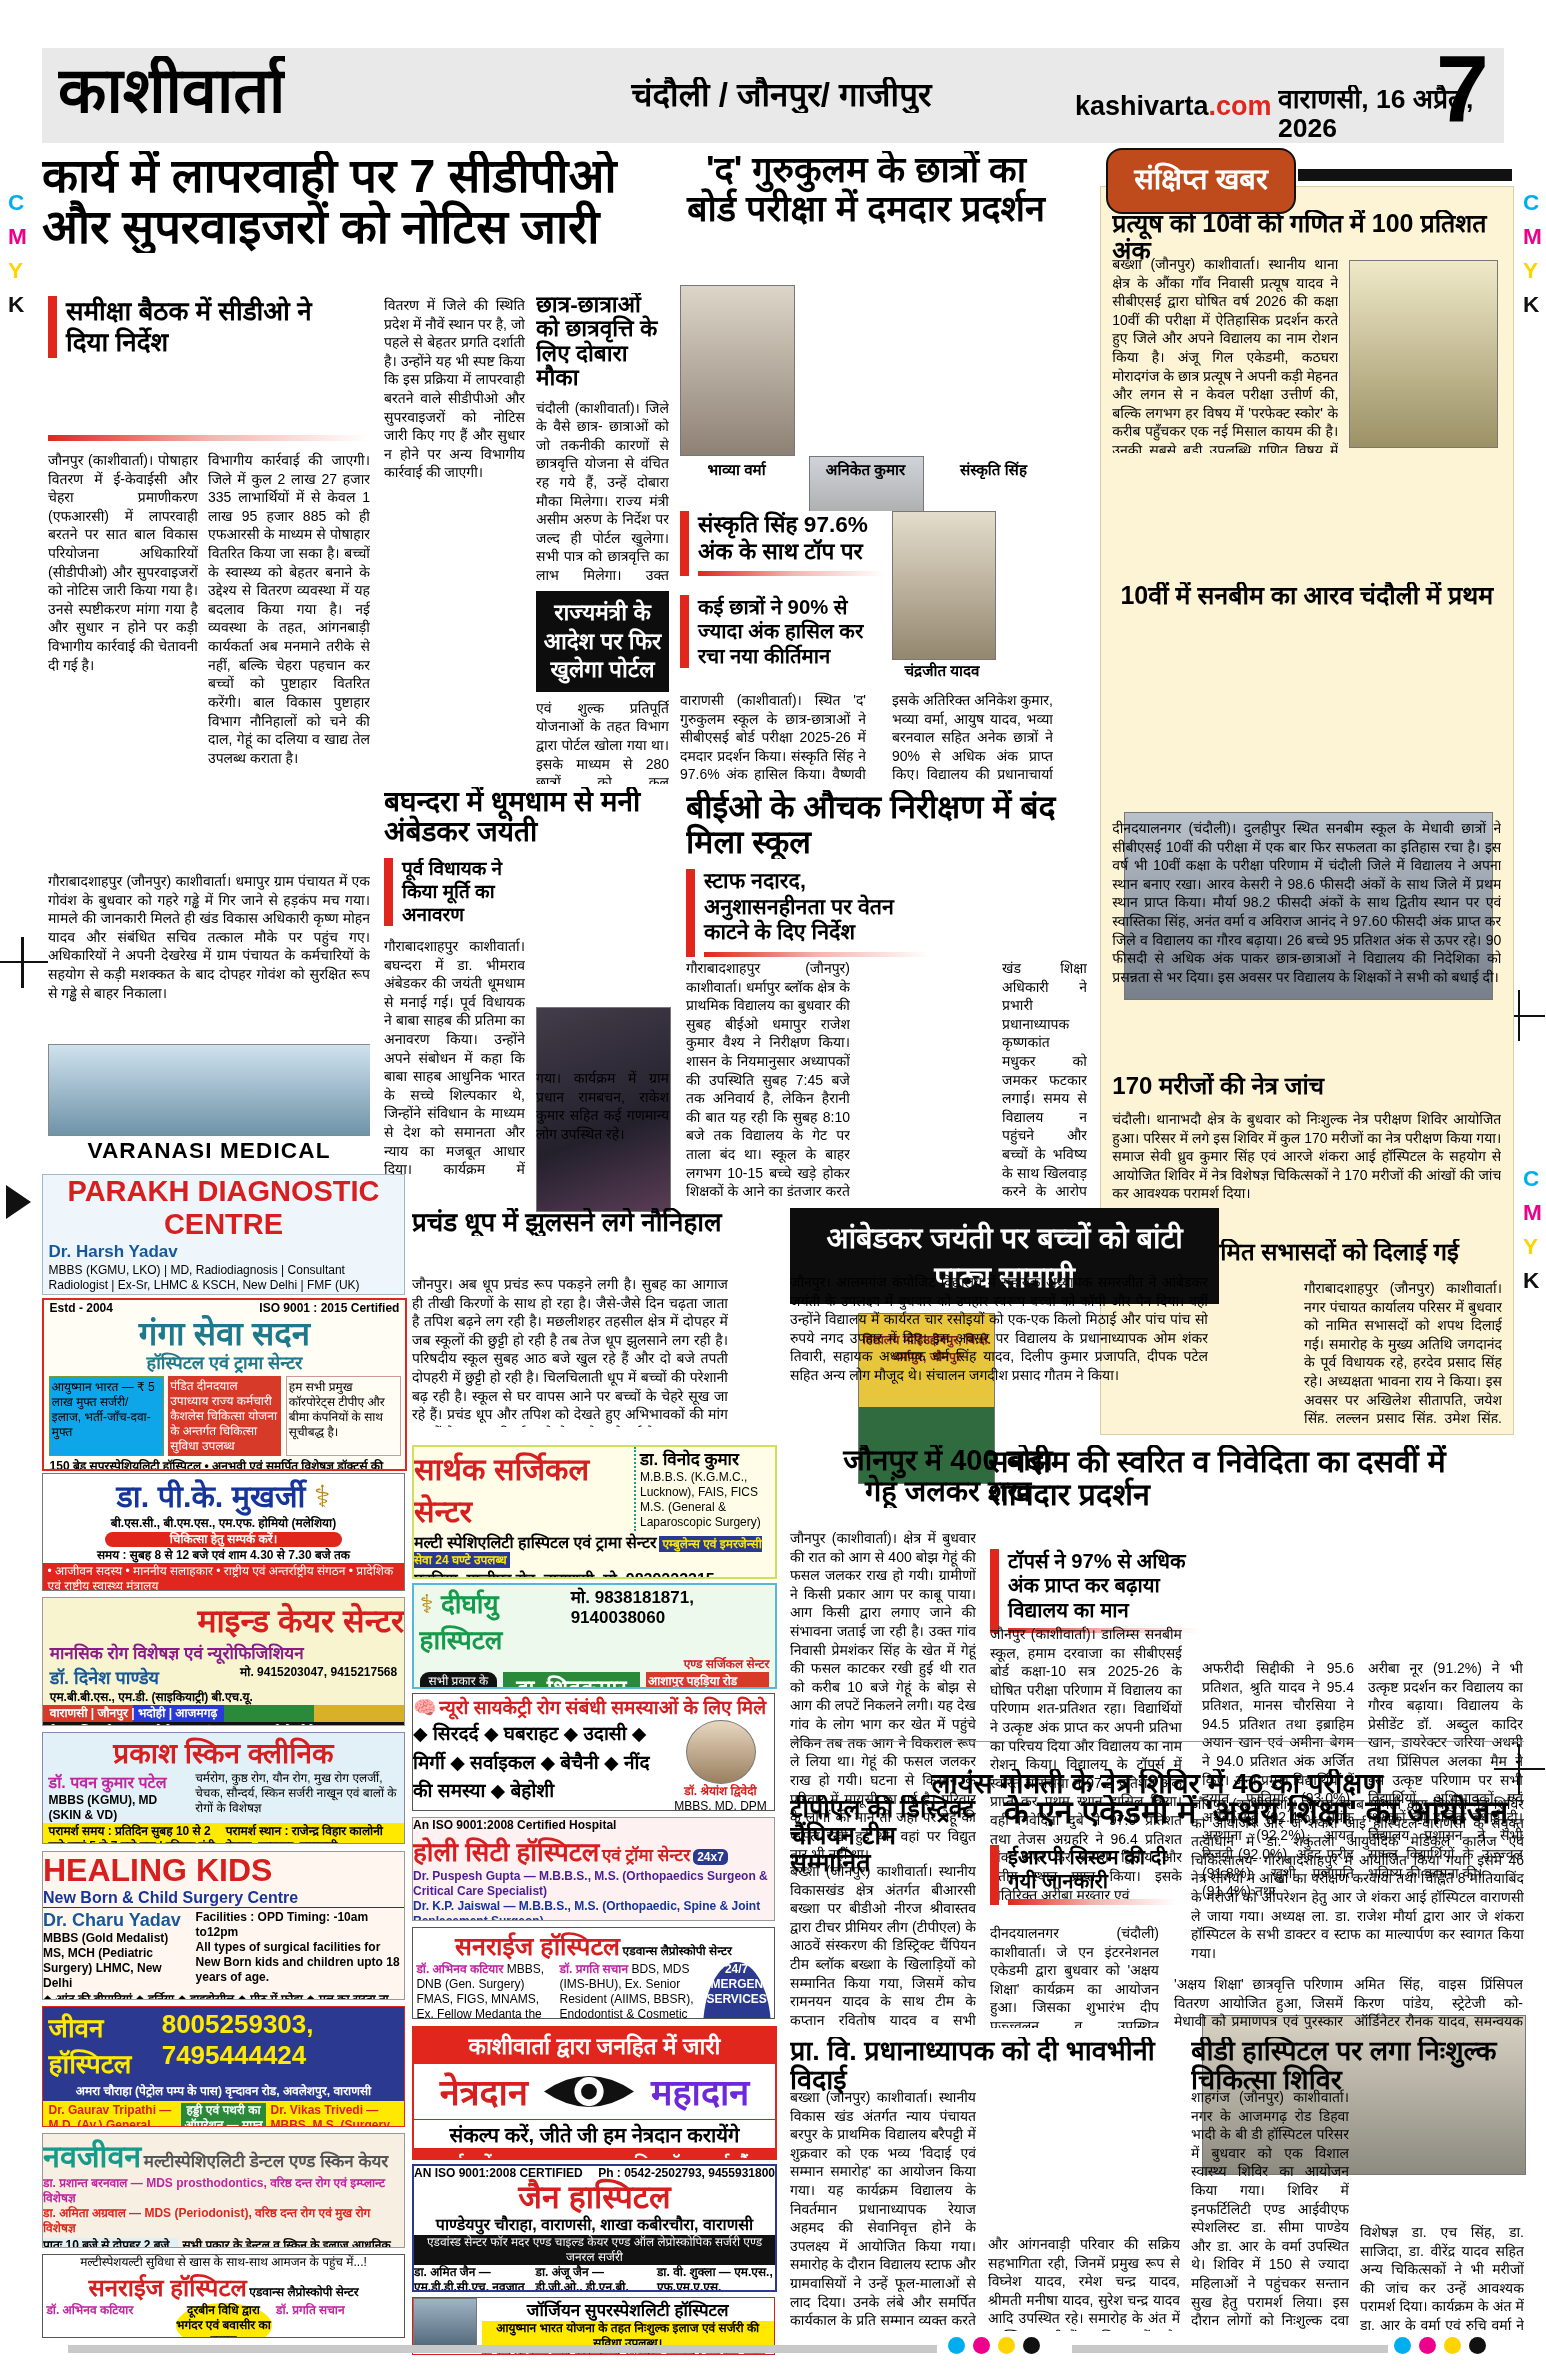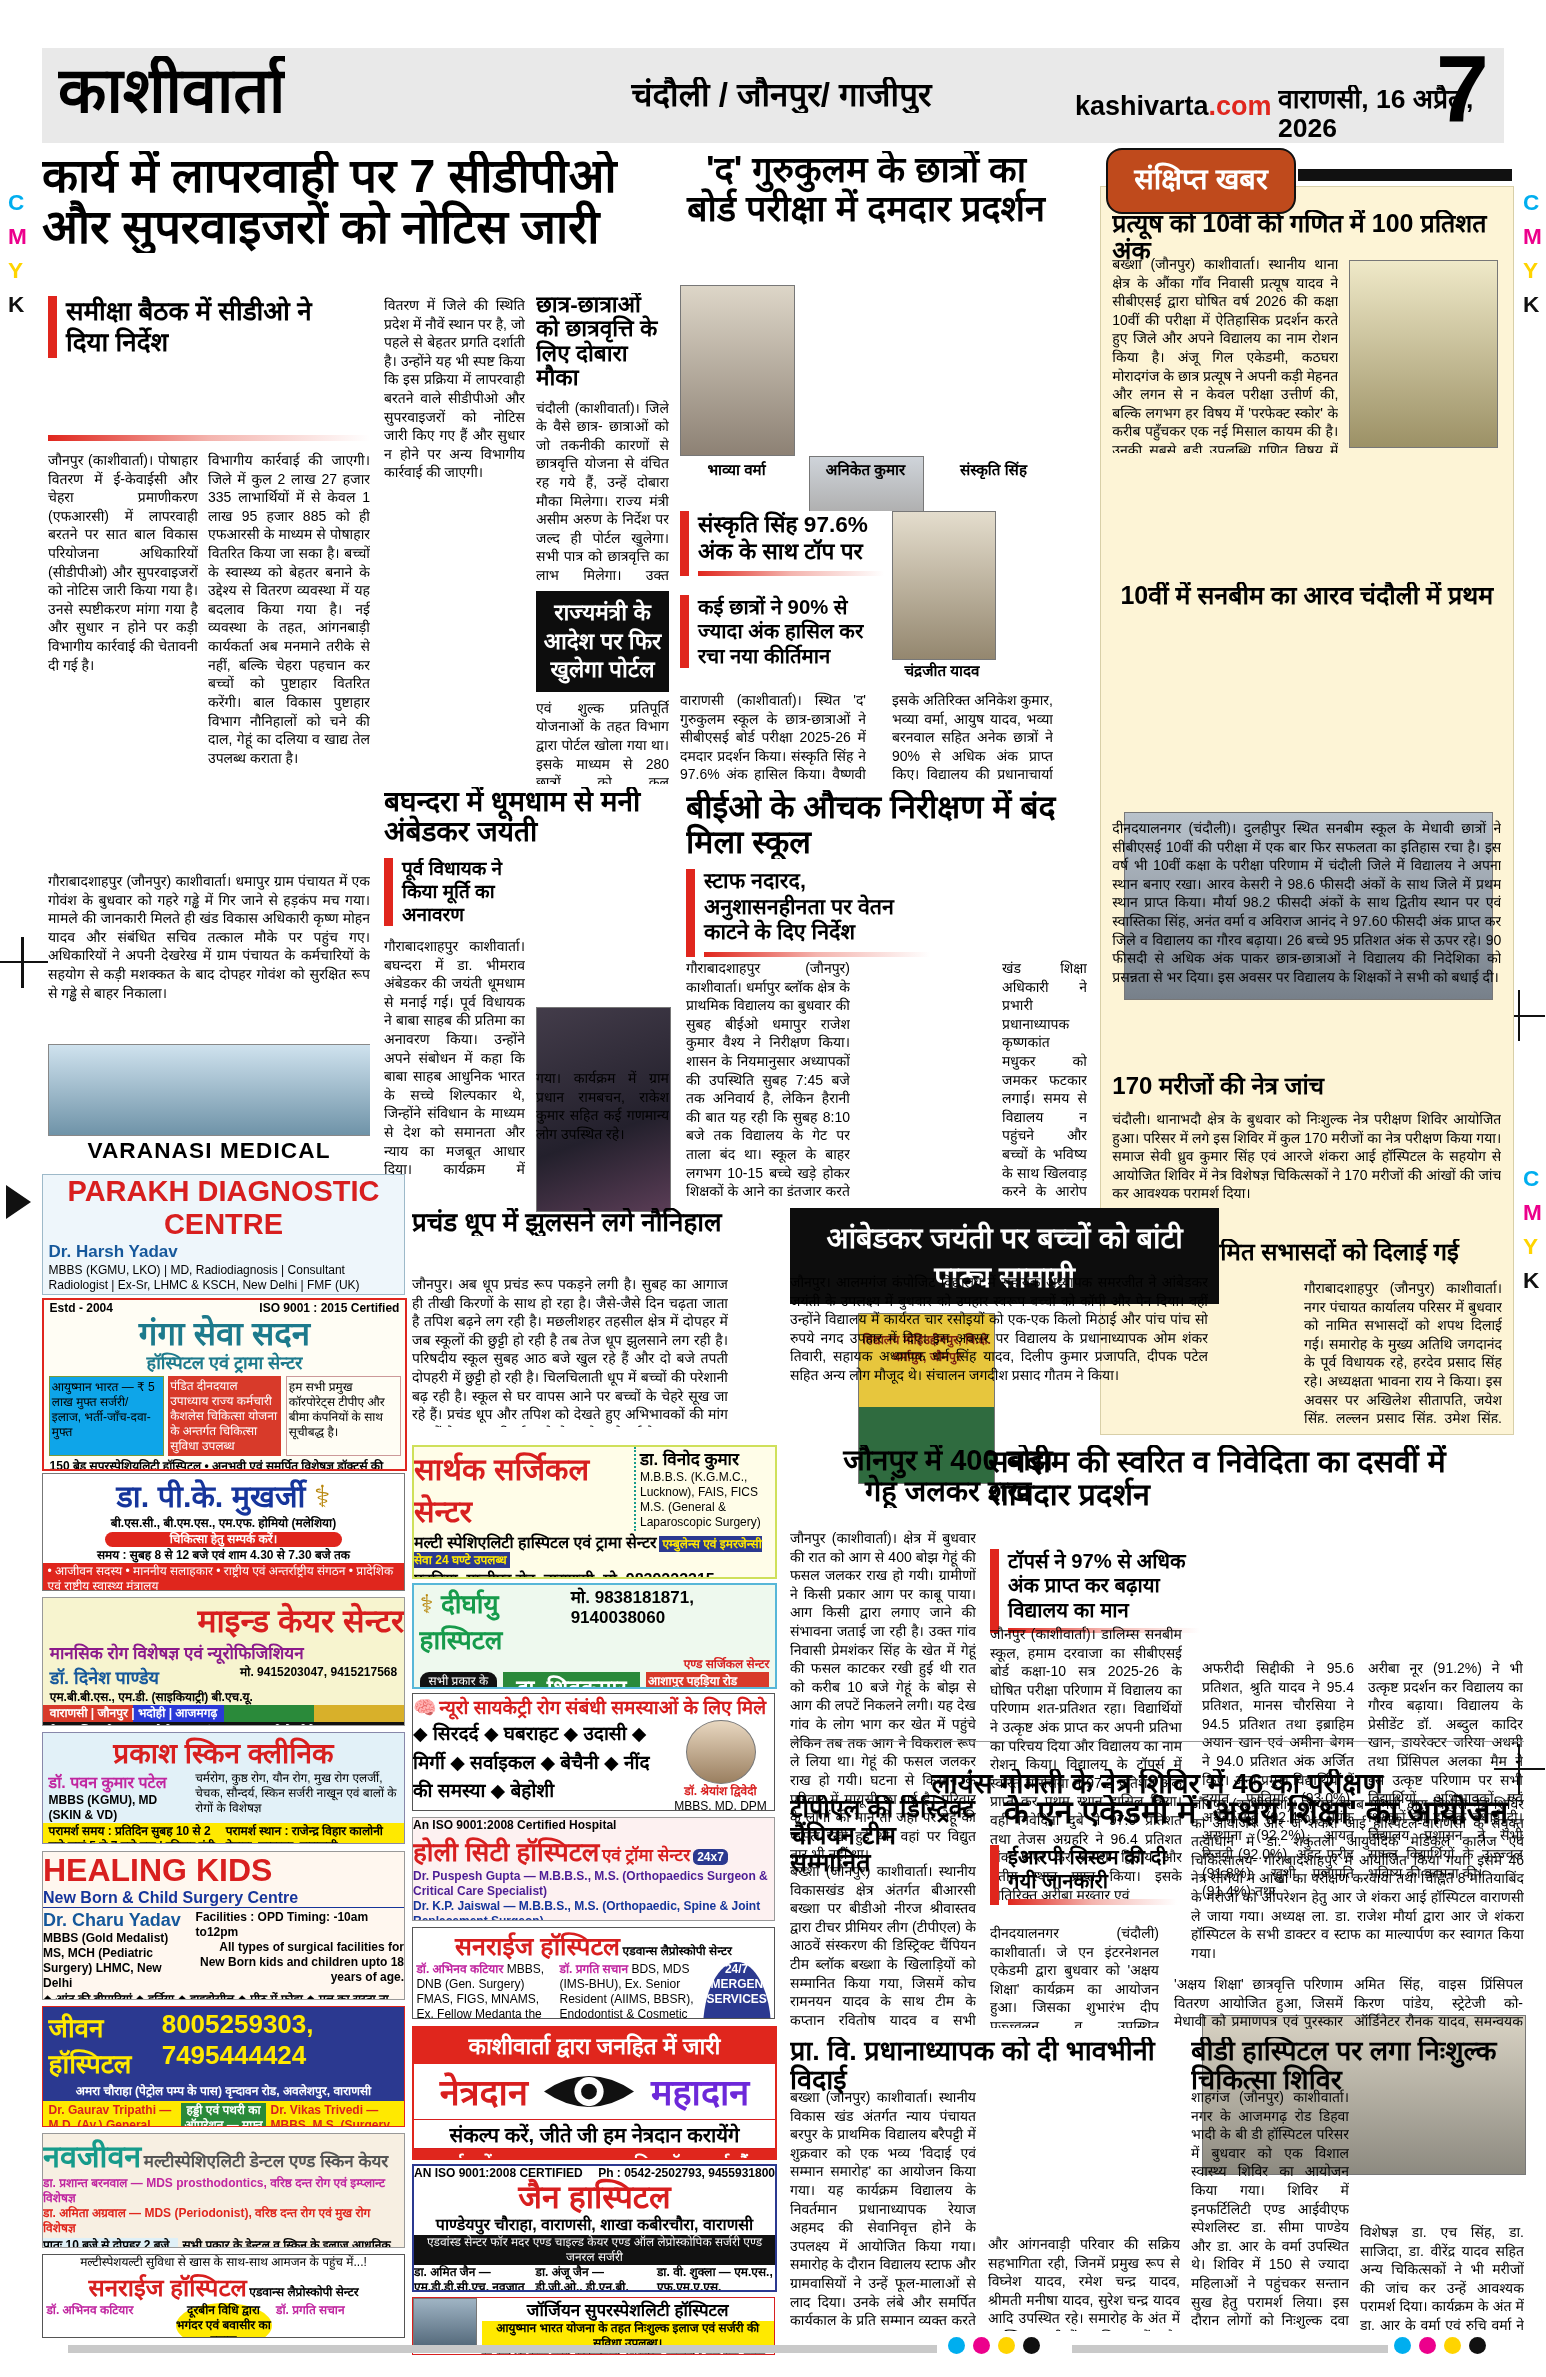--- a/index.html
+++ b/index.html
@@ -298,21 +298,21 @@
   <div class="abs" style="left:42px;top:1851px;width:361px;height:147px;background:#fff7ef;border:1.7px solid #999;">
     <div class="advtitle" style="font-size:32px;">HEALING KIDS</div>
     <div style="font-size:16px;font-weight:700;color:#16359b;border-bottom:1.7px solid #16359b;">New Born &amp; Child Surgery Centre</div>
     <div style="display:flex;gap:5.6px;margin-top:2.3px;">
       <div style="width:147px;">
         <div style="font-size:18px;font-weight:700;color:#16589b;">Dr. Charu Yadav</div>
         <div class="small" style="font-weight:700;">MBBS (Gold Medalist) MS, MCH (Pediatric Surgery) LHMC, New Delhi</div>
       </div>
       <div style="flex:1;">
         <div class="small" style="font-weight:700;">Facilities : OPD Timing: -10am to12pm</div>
-        <div class="small" style="font-weight:700;text-align:right;">All types of surgical facilities for New Born kids and children upto 18 years of age.</div>
+        <div class="small" style="font-weight:700;">All types of surgical facilities for New Born kids and children upto 18 years of age.</div>
       </div>
     </div>
     <div class="small" style="font-weight:700;margin-top:1.1px;">◆ आंत की बीमारियां ◆ हर्निया ◆ हाइड्रोसील ◆ पीठ में फोड़ा ◆ मल का रास्ता ना बना होना ◆ बच्चों में हुए कब्ज का इलाज</div>
 
   </div>
 
   <div class="abs" style="left:42px;top:2006px;width:361px;height:119px;background:#2b3990;border:1.7px solid #e0261d;">
     <div style="display:flex;justify-content:space-between;padding:2.3px 5.6px;color:#ffe900;font-weight:700;font-size:26px;">
       <span>जीवन हॉस्पिटल</span>
         <span>8005259303, 7495444424</span>

